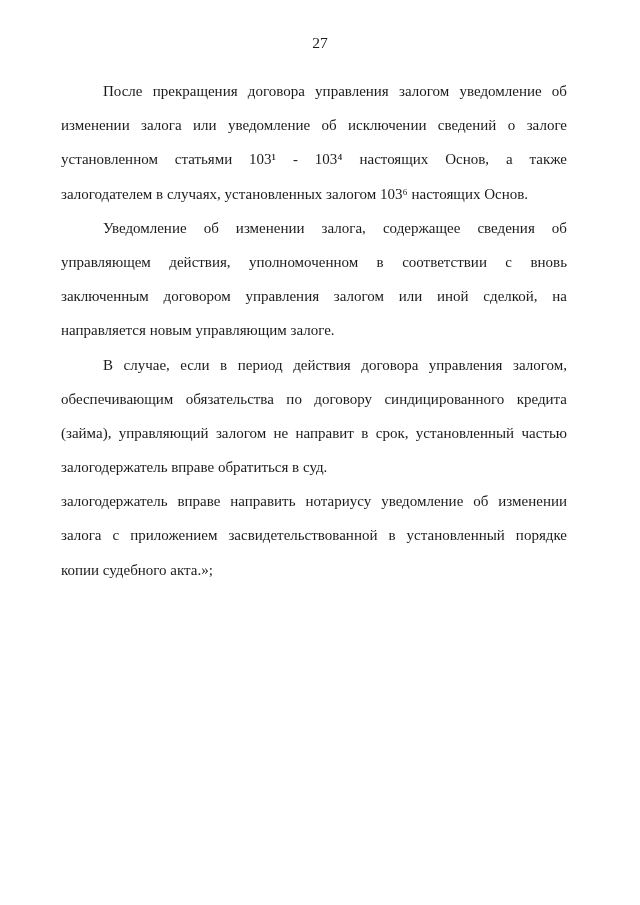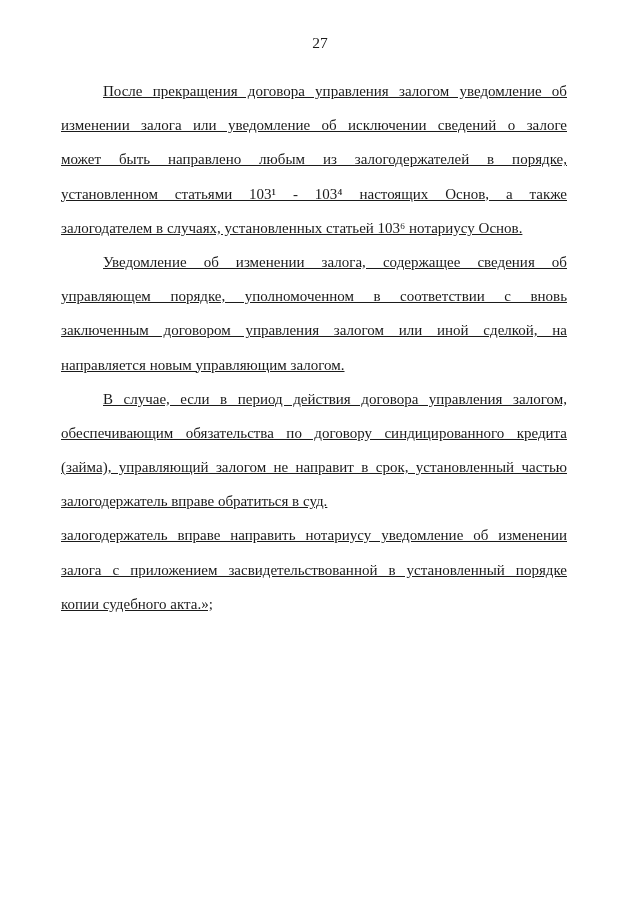--- a/index.html
+++ b/index.html
@@ -37,49 +37,47 @@
     padding: 0;
   }
   .line {
     height: 34.2px;
     line-height: 34.2px;
     text-align: justify;
     text-align-last: justify;
     white-space: normal;
     overflow: hidden;
     hyphens: none;
-    text-decoration: underline;
   }
   .line.pend {
     text-align-last: left;
   }
   .line.ind {
     text-indent: 42px;
   }
 </style>
 </head>
 <body>
 
 <div class="page">
   <div class="page-number">27</div>
   <div class="content">
 
     <div class="paragraph">
       <div class="line ind">После прекращения договора управления залогом уведомление об</div>
       <div class="line">изменении залога или уведомление об исключении сведений о залоге</div>
-      <div class="line">может быть направлено любым из залогодержателей в порядке,</div>
       <div class="line">установленном статьями 103¹ - 103⁴ настоящих Основ, а также</div>
-      <div class="line pend">залогодателем в случаях, установленных статьей 103⁶ нотариусу Основ.</div>
+      <div class="line pend">залогодателем в случаях, установленных залогом 103⁶ настоящих Основ.</div>
     </div>
 
     <div class="paragraph">
       <div class="line ind">Уведомление об изменении залога, содержащее сведения об</div>
-      <div class="line">управляющем порядке, уполномоченном в соответствии с вновь</div>
+      <div class="line">управляющем действия, уполномоченном в соответствии с вновь</div>
       <div class="line">заключенным договором управления залогом или иной сделкой, на</div>
-      <div class="line pend">направляется новым управляющим залогом.</div>
+      <div class="line pend">направляется новым управляющим залоге.</div>
     </div>
 
     <div class="paragraph">
       <div class="line ind">В случае, если в период действия договора управления залогом,</div>
       <div class="line">обеспечивающим обязательства по договору синдицированного кредита</div>
       <div class="line">(займа), управляющий залогом не направит в срок, установленный частью</div>
       <div class="line pend">залогодержатель вправе обратиться в суд.</div>
     </div>
 
     <div class="paragraph">

